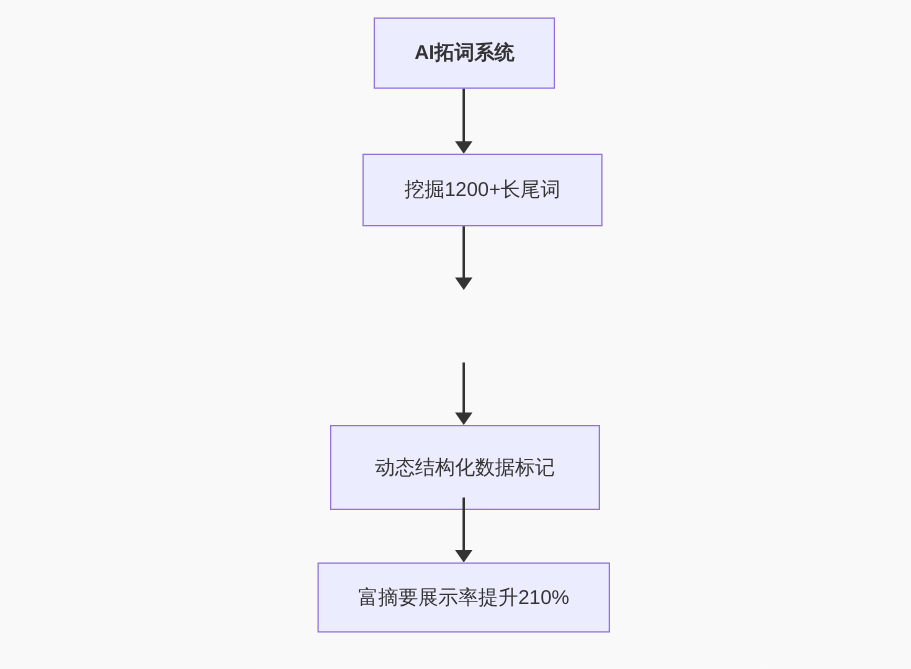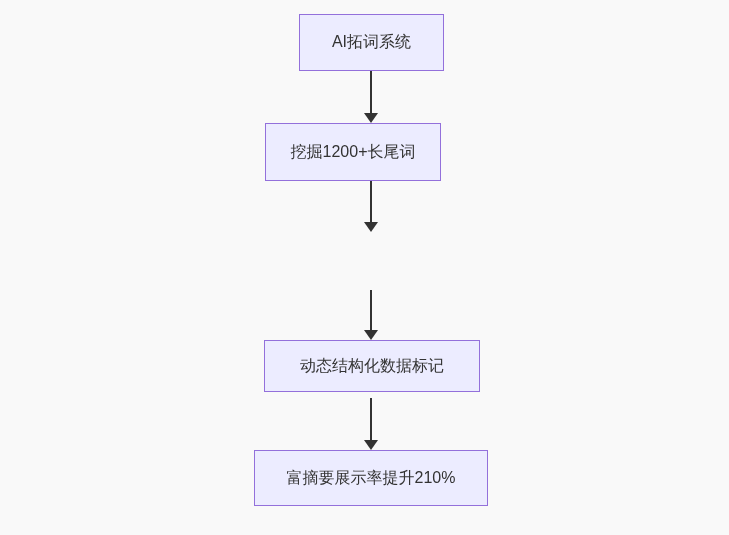--- a/index.html
+++ b/index.html
@@ -22,24 +22,24 @@
     background: #ECECFF;
     border: 1px solid #9370DB;
     color: #333333;
     font-size: 16px;
     display: flex;
     align-items: center;
     justify-content: center;
     text-align: center;
     white-space: nowrap;
   }
-  .node-1 { left: 299px; top: 14px;  width: 145px; height: 57px; }
-  .node-2 { left: 265px; top: 123px; width: 176px; height: 58px; }
+  .node-1 { left: 299px; top: 14px;  width: 145px; height: 57px; font-weight: bold; }
+  .node-2 { left: 290px; top: 123px; width: 192px; height: 58px; }
   .node-3 { left: 261px; top: 232px; width: 220px; height: 58px; }
-  .node-4 { left: 264px; top: 340px; width: 216px; height: 52px; }
+  .node-4 { left: 264px; top: 340px; width: 216px; height: 68px; }
   .node-5 { left: 254px; top: 450px; width: 234px; height: 56px; }
 
   .arrow {
     position: absolute;
     width: 14px;
     left: 364px;
   }
   .arrow .shaft {
     position: absolute;
     left: 6px;

